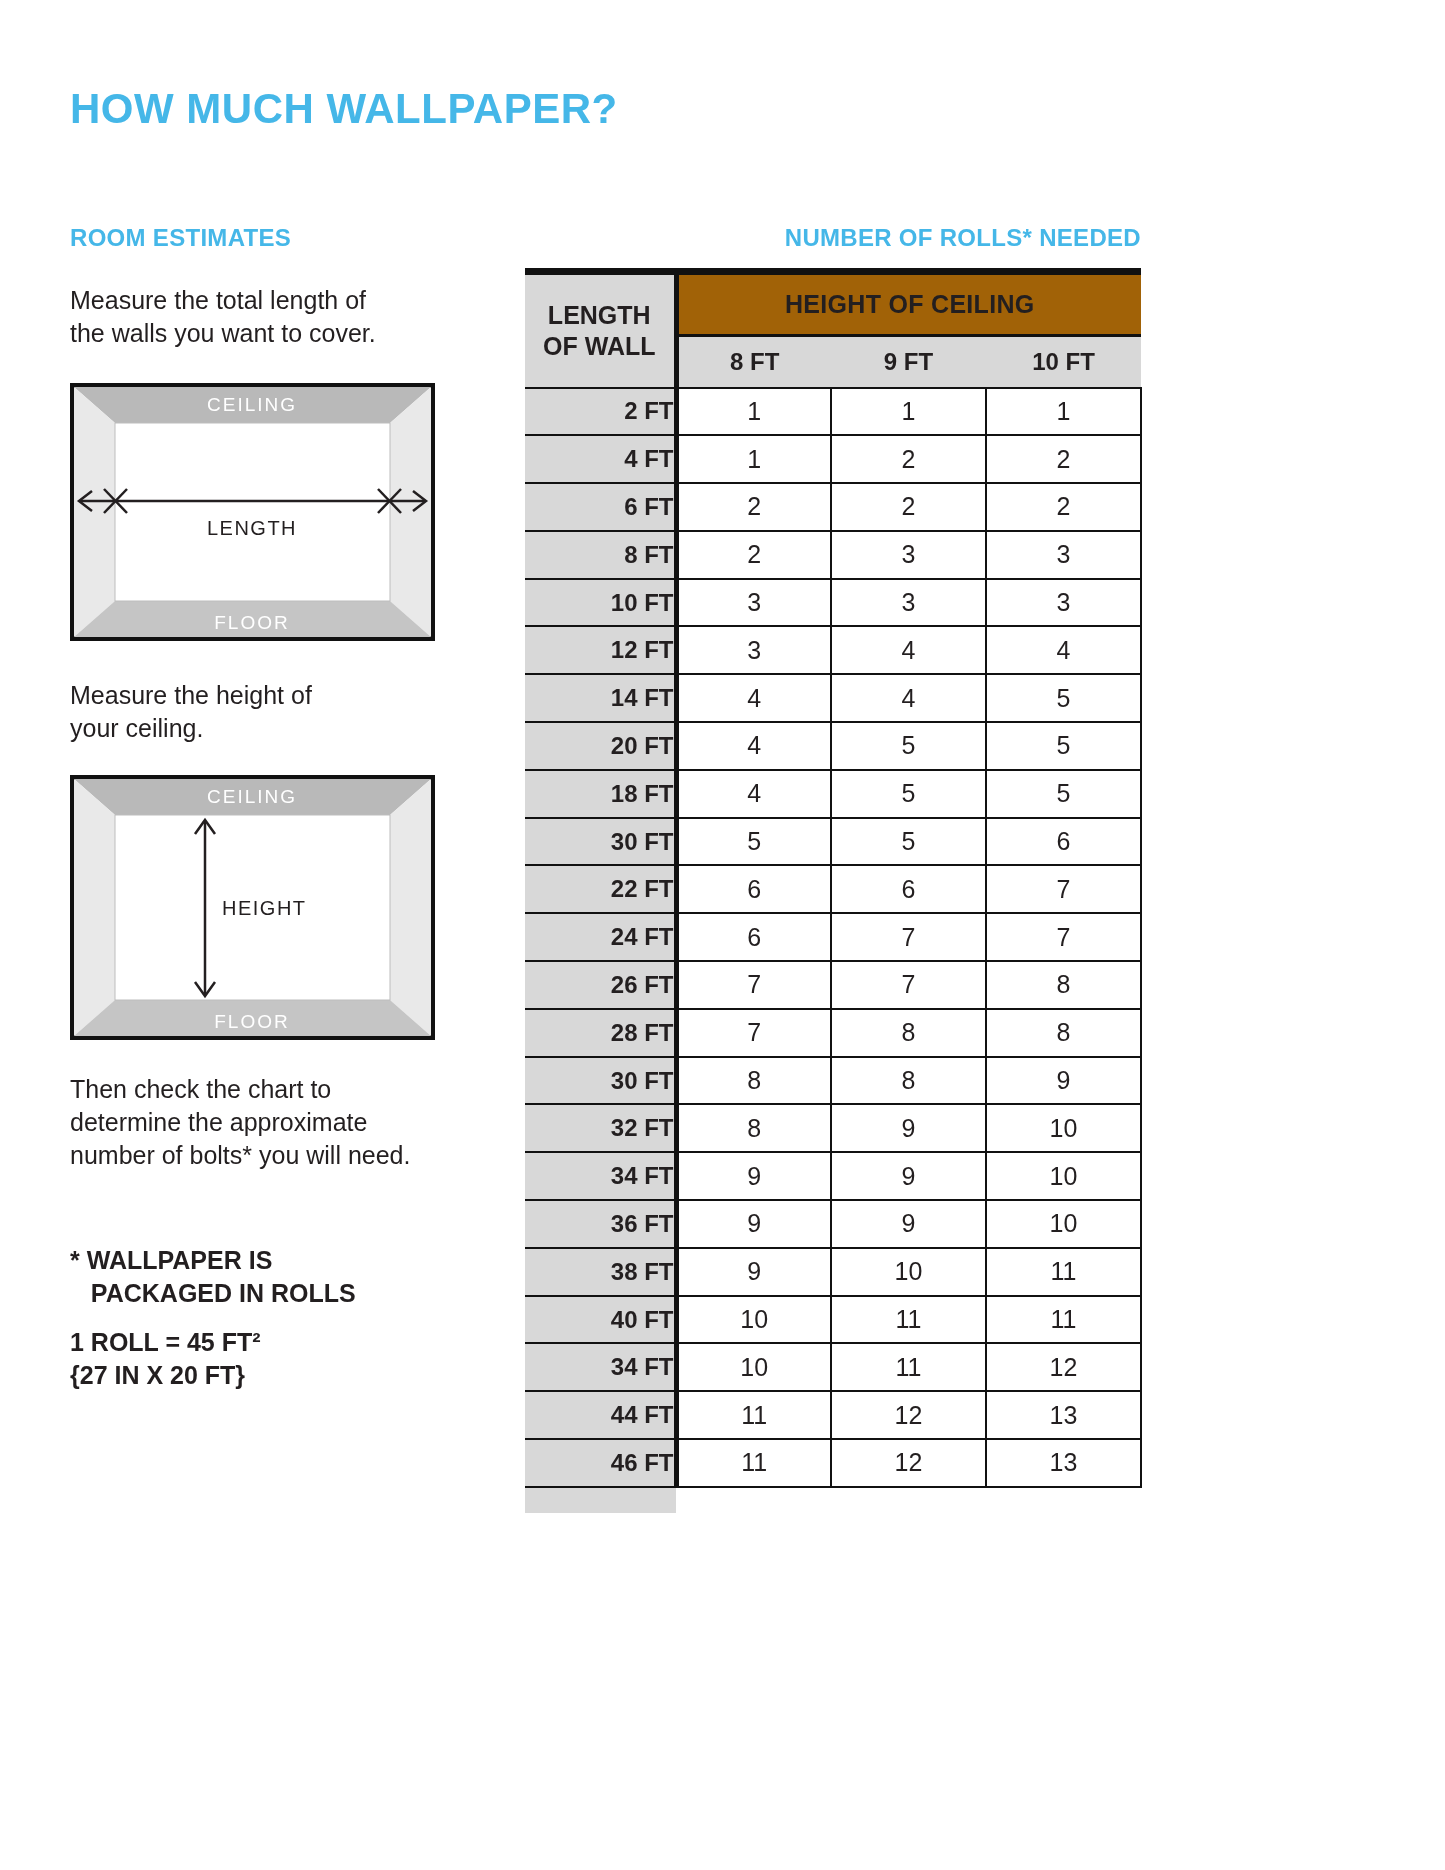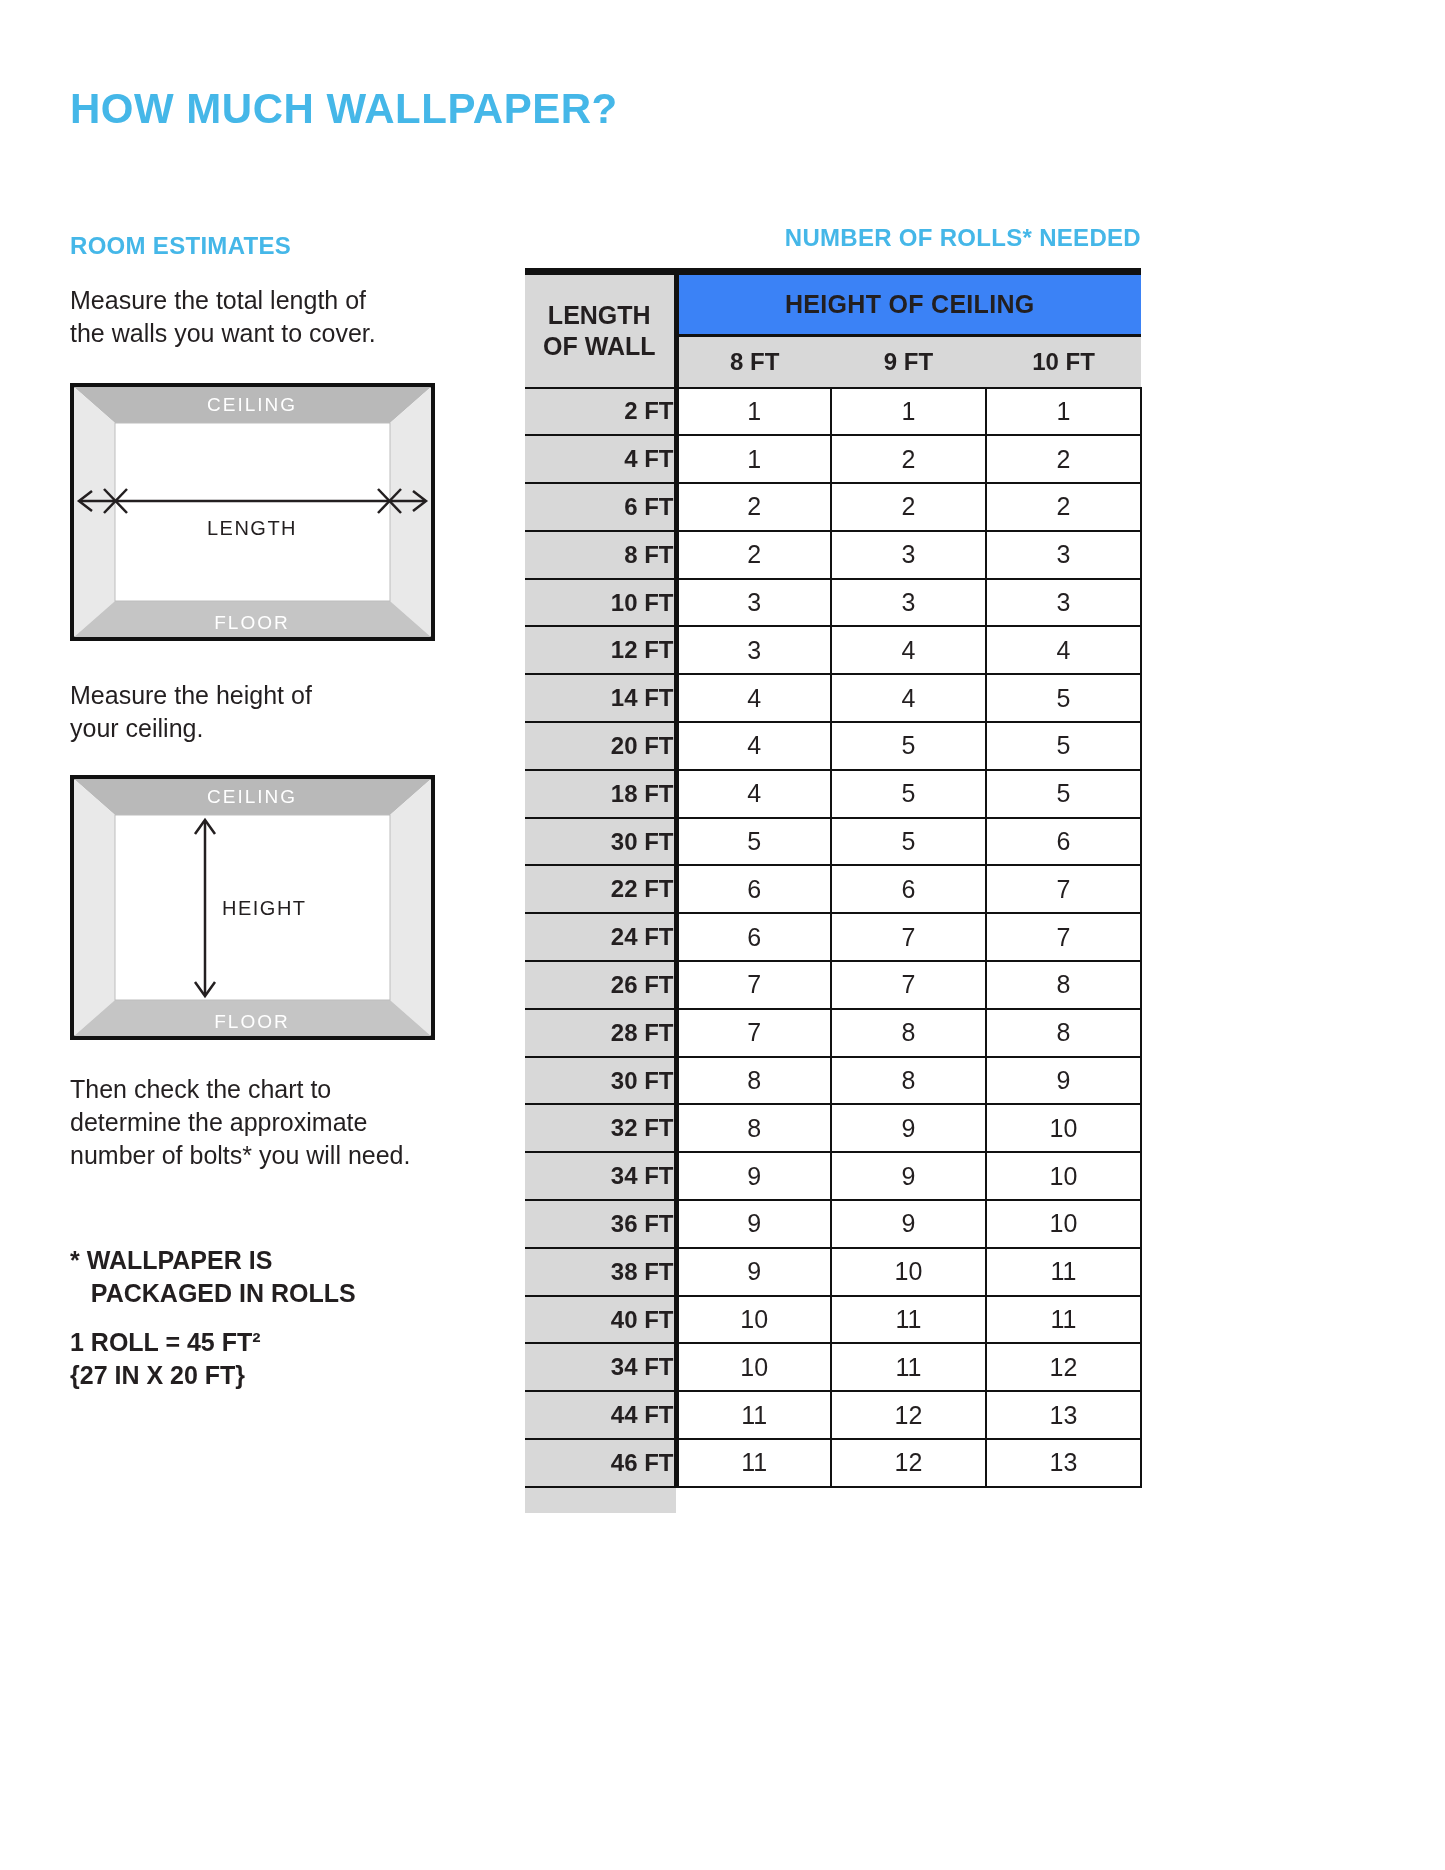--- a/index.html
+++ b/index.html
@@ -3,41 +3,41 @@
 <meta charset="utf-8">
 <style>
   * { margin:0; padding:0; box-sizing:border-box; }
   html,body { background:#ffffff; }
   body { font-family:"Liberation Sans", sans-serif; color:#231f20; }
   .page { position:relative; width:1445px; height:1870px; background:#ffffff; overflow:hidden; }
   .abs { position:absolute; }
 
   .title { left:70px; top:76px; font-size:42px; font-weight:700; color:#45b7e8; letter-spacing:0.5px;margin-top:9px; }
   .section-heading { font-size:24px; font-weight:700; color:#45b7e8; letter-spacing:0.3px; }
-  #room-heading { left:70px; top:232px; }
+  #room-heading { left:70px; top:224px; }
   #rolls-heading { left:525px; top:224px; width:616px; text-align:right; }
 
   .body-text { font-size:25px; line-height:33px; white-space:pre-line; color:#231f20; }
   #p1 { left:70px; top:284px; }
   #p2 { left:70px; top:679px; }
   #p3 { left:70px; top:1073px; }
   .note { font-size:25px; font-weight:700; line-height:33px; }
   #note1 { left:70px; top:1244px; white-space:pre-wrap; }
   #note2 { left:70px; top:1326px; white-space:pre-line; }
 
   #diagram1 { left:70px; top:383px; }
   #diagram2 { left:70px; top:775px; }
   .diagram-band-label { fill:#ffffff; font-size:19px; letter-spacing:2px; font-family:"Liberation Sans", sans-serif; }
   .diagram-dim-label { fill:#231f20; font-size:20px; letter-spacing:1.5px; font-family:"Liberation Sans", sans-serif; }
 
   #table-wrap { left:525px; top:268px; width:616px; }
   table { border-collapse:collapse; table-layout:fixed; width:616px; border-top:7px solid #111; }
   th, td { font-family:"Liberation Sans", sans-serif; vertical-align:middle; }
   .label-head { background:#d8d8d8; font-size:25px; font-weight:700; text-align:center; white-space:pre-line; line-height:31px; border-bottom:2px solid #111; }
-  .group-head { background:#3b82f6; font-size:25px; font-weight:700; text-align:center; height:64px; border-bottom:3px solid #111; border-left:5px solid #111; letter-spacing:0.3px; }
+  .group-head { background:#a16207; font-size:25px; font-weight:700; text-align:center; height:64px; border-bottom:3px solid #111; border-left:5px solid #111; letter-spacing:0.3px; }
   .sub-head th { background:#d8d8d8; font-size:24px; font-weight:700; text-align:center; height:52px; border-bottom:2px solid #111; }
   .sub-head th:first-child { border-left:5px solid #111; }
   tbody tr { height:47.8px; }
   tbody th { background:#d8d8d8; font-size:24px; font-weight:700; text-align:right; border-top:2px solid #111; border-bottom:2px solid #111; }
   tbody td { background:#ffffff; font-size:25px; font-weight:400; text-align:center; border:2px solid #111; }
   tbody td:nth-child(2) { border-left:5px solid #111; }
   tbody tr.stub { height:26px; }
   tbody tr.stub th { background:#d8d8d8; border-bottom:none; border-top:2px solid #111; }
   tbody tr.stub td { border:none; background:transparent; }
 </style>

